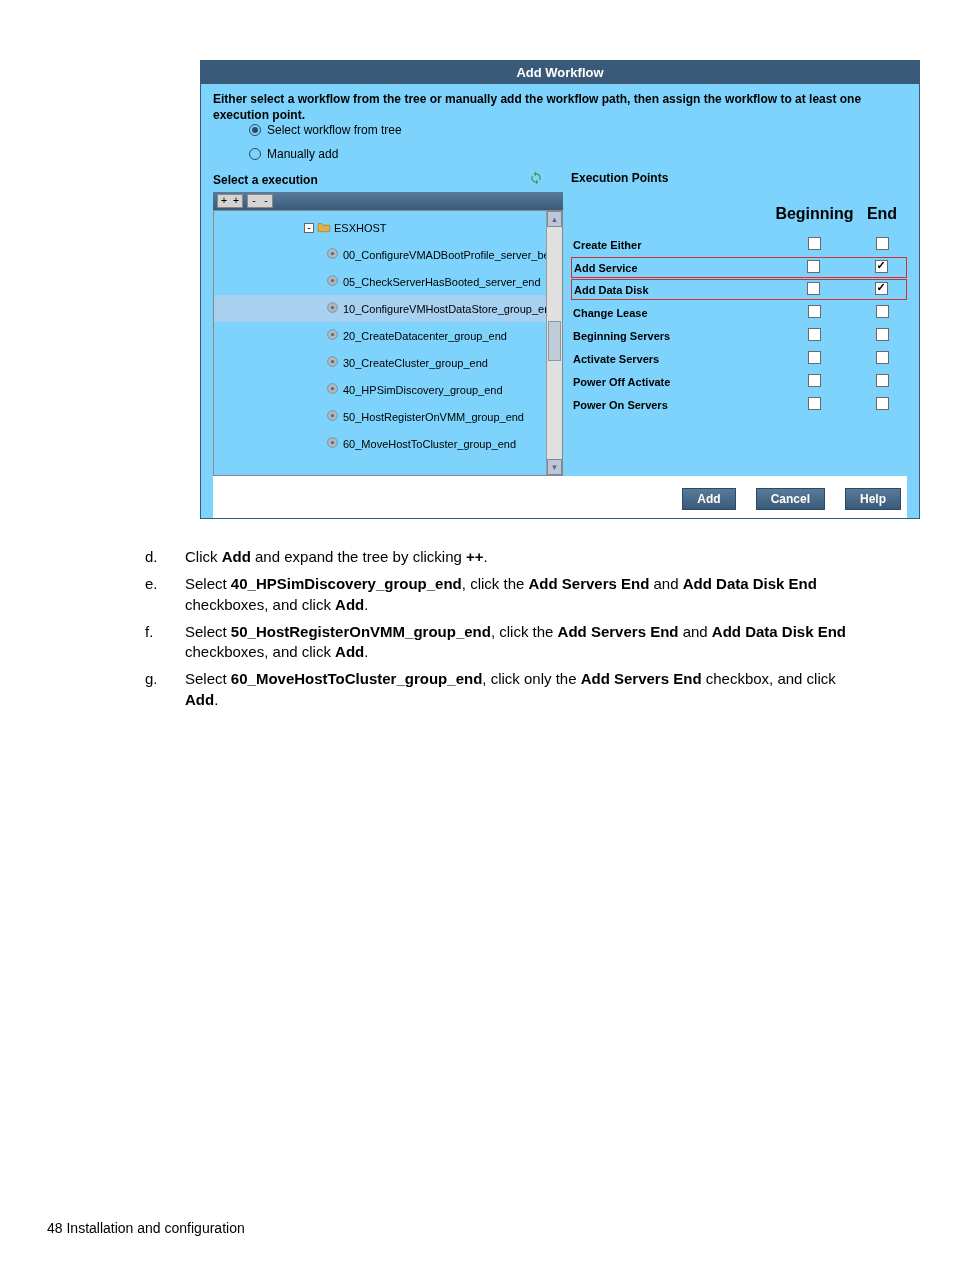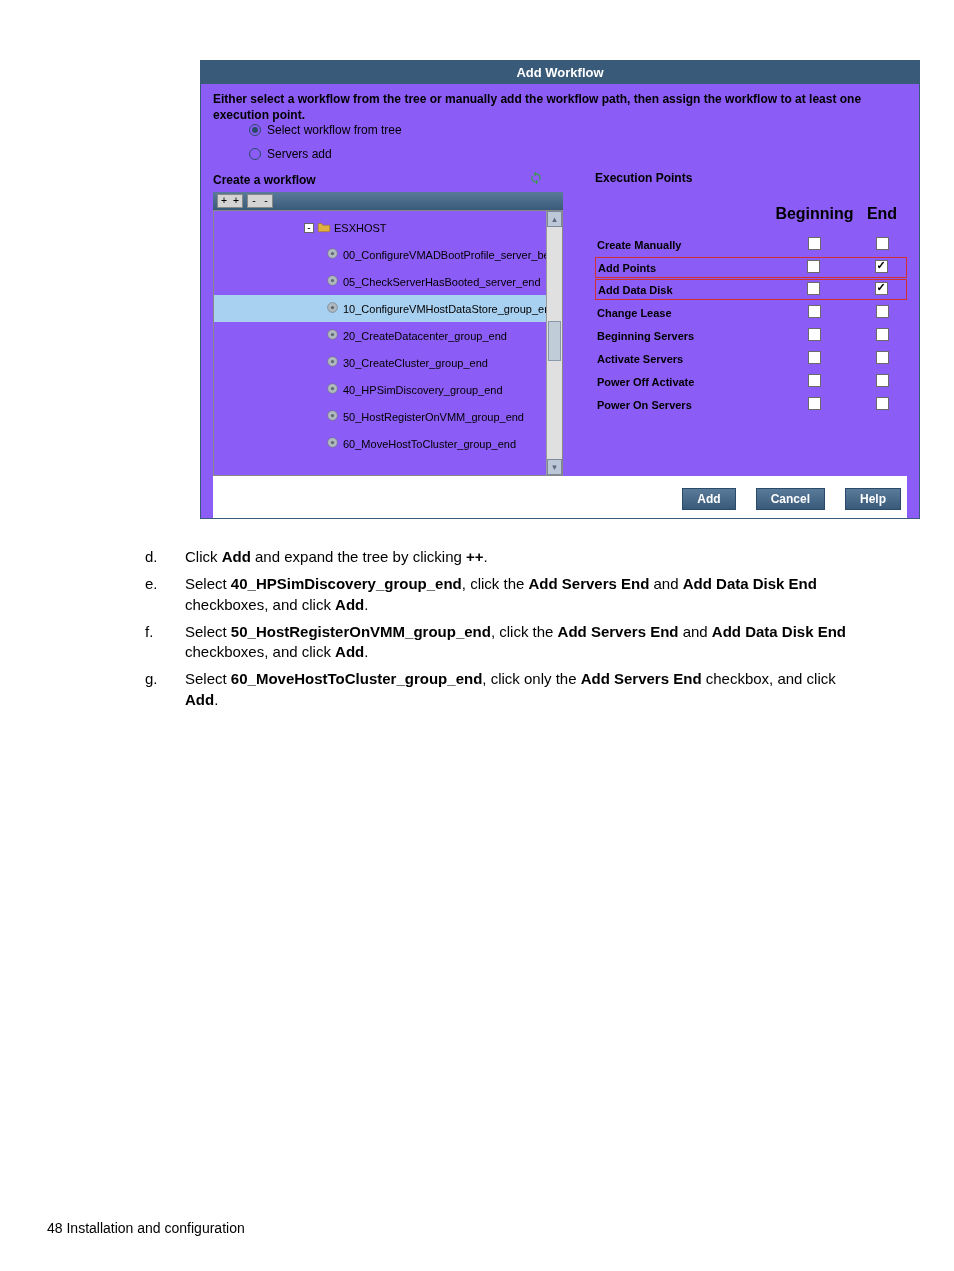--- a/index.html
+++ b/index.html
@@ -12,21 +12,21 @@
       margin: 0;
       padding: 0;
     }
     .page {
       padding: 60px 45px 40px 45px;
     }
     .dialog {
       width: 720px;
       margin-left: 155px;
       border: 1px solid #3a5a7a;
-      background: #8b5cf6;
+      background: #7dd3fc;
     }
     .dialog-title {
       background: #3a5a7a;
       color: #fff;
       font-weight: bold;
       font-size: 13px;
       text-align: center;
       padding: 4px 0;
     }
     .dialog-body {
@@ -159,22 +159,21 @@
       font-size: 10px;
       line-height: 8px;
       text-align: center;
       margin-right: 3px;
       background: #fff;
     }
     .folder-icon svg { width: 14px; height: 12px; margin-right: 3px; }
     .gear-icon svg { width: 13px; height: 13px; margin-right: 4px; }
     .right-panel {
       flex: 1;
-      padding-left: 24px;
-      margin-left: 8px;
+      padding-left: 8px;
     }
     .exec-header {
       font-size: 12px;
       font-weight: bold;
       margin-bottom: 20px;
     }
     .exec-cols {
       display: flex;
       font-size: 16px;
       font-weight: bold;
@@ -263,28 +262,28 @@
     <div class="dialog-title">Add Workflow</div>
     <div class="dialog-body">
       <div class="dialog-intro">Either select a workflow from the tree or manually add the workflow path, then assign the workflow to at least one execution point.</div>
       <div class="radio-group">
         <div class="radio-row">
           <span class="radio selected"></span>
           <span>Select workflow from tree</span>
         </div>
         <div class="radio-row">
           <span class="radio"></span>
-          <span>Servers add</span>
+          <span>Manually add</span>
         </div>
       </div>
 
       <div class="panels">
         <div class="left-panel">
           <div class="left-header">
-            <span>Create a workflow</span>
+            <span>Select a execution</span>
             <span class="refresh-icon">
               <svg viewBox="0 0 24 24">
                   <path fill="#3a9a4a" d="M12 4V1L8 5l4 4V6c3.3 0 6 2.7 6 6 0 1-.3 2-.7 2.8l1.5 1.5C19.5 15 20 13.6 20 12c0-4.4-3.6-8-8-8zm0 14c-3.3 0-6-2.7-6-6 0-1 .3-2 .7-2.8L5.2 7.7C4.5 9 4 10.4 4 12c0 4.4 3.6 8 8 8v3l4-4-4-4v3z"></path>
                 </svg>
             </span>
           </div>
           <div class="tree-toolbar">
             <span class="tree-btn">+ +</span>
             <span class="tree-btn">- -</span>
           </div>
@@ -368,26 +367,26 @@
 
         <div class="right-panel">
           <div class="exec-header">Execution Points</div>
           <div class="exec-cols">
             <span class="exec-col-label"></span>
             <span class="exec-col-beg">Beginning</span>
             <span class="exec-col-end">End</span>
           </div>
           <div id="exec-rows">
               <div class="exec-row">
-                <span class="label">Create Manually</span>
+                <span class="label">Create Either</span>
                 <span class="beg"><span class="checkbox"></span></span>
                 <span class="end"><span class="checkbox"></span></span>
               </div>
               <div class="exec-row highlighted">
-                <span class="label">Add Points</span>
+                <span class="label">Add Service</span>
                 <span class="beg"><span class="checkbox"></span></span>
                 <span class="end"><span class="checkbox checked"></span></span>
               </div>
               <div class="exec-row highlighted">
                 <span class="label">Add Data Disk</span>
                 <span class="beg"><span class="checkbox"></span></span>
                 <span class="end"><span class="checkbox checked"></span></span>
               </div>
               <div class="exec-row">
                 <span class="label">Change Lease</span>

